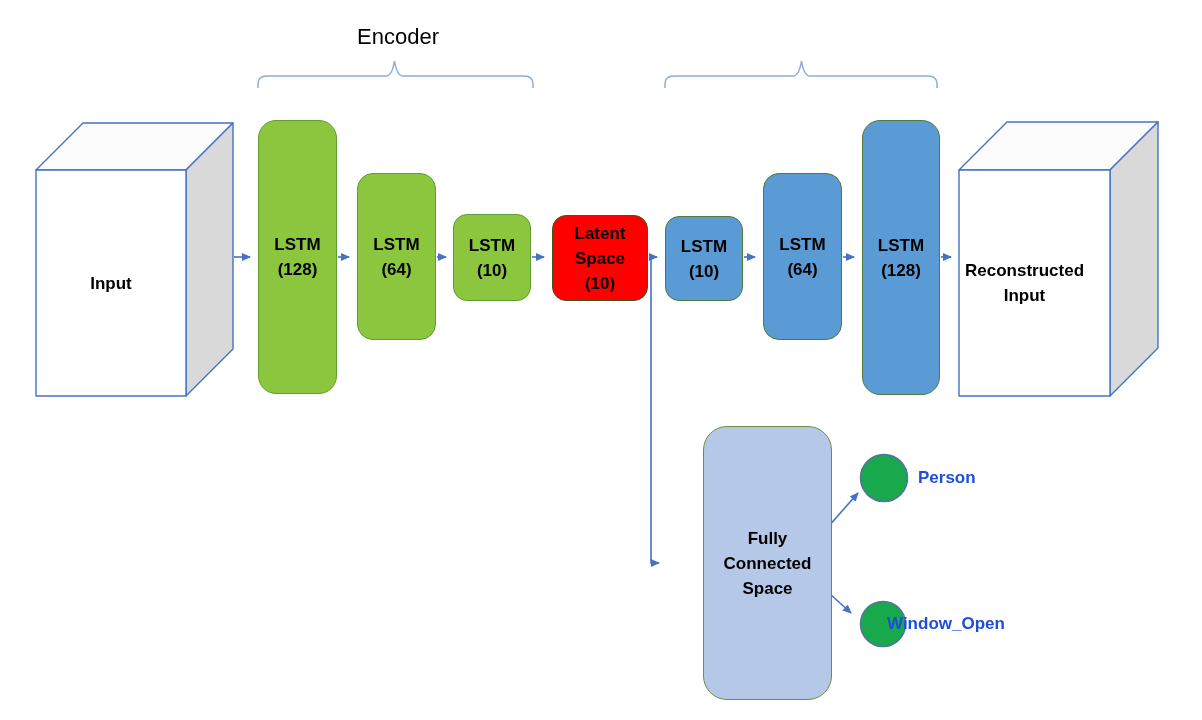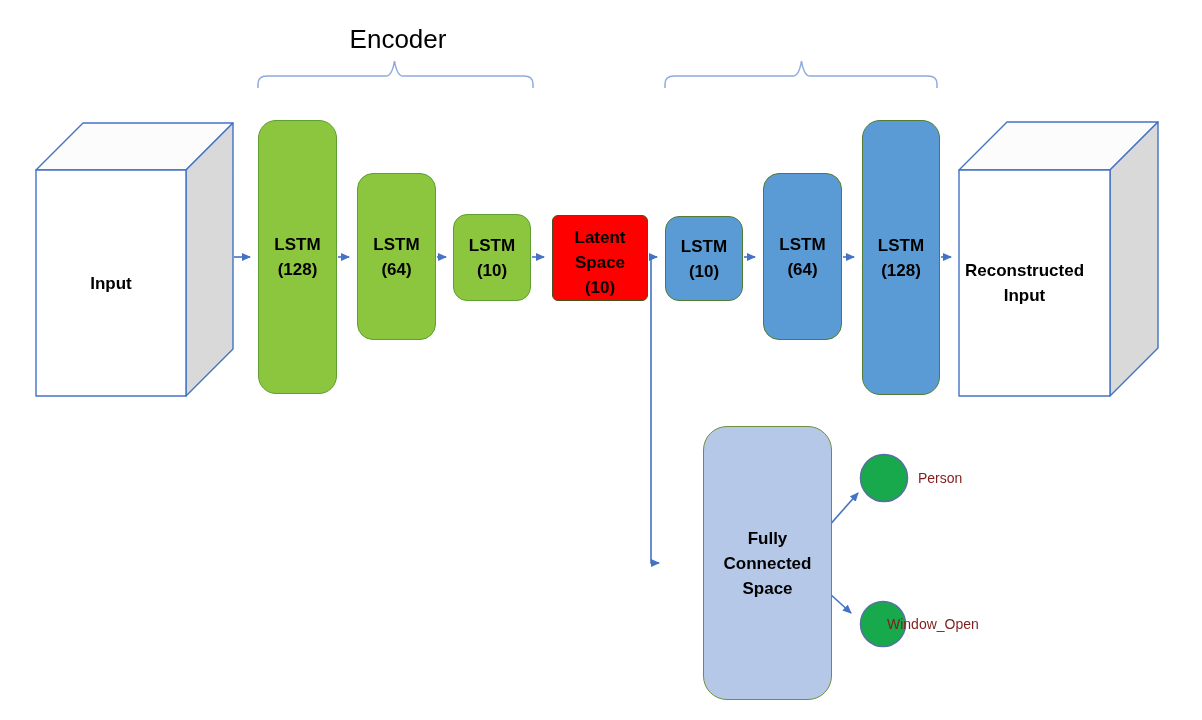--- a/index.html
+++ b/index.html
@@ -16,41 +16,41 @@
     display:flex;flex-direction:column;align-items:center;justify-content:center;
     font-weight:700;font-size:17px;line-height:25px;color:#000;text-align:center;
   }
   .block.green{background:var(--green-fill,#8CC63F);border:1.6px solid var(--green-border,#5E9E33);}
   .block.blue{background:var(--blue-fill,#5B9BD5);border:1.6px solid var(--blue-border,#507C35);}
   .block.red{background:var(--red-fill,#FF0000);border:1.6px solid var(--red-border,#49521F);}
   .block.fc{background:var(--fc-fill,#B6C8E8);border:1.6px solid var(--fc-border,#6E8F3F);}
   .enc-128{left:258px;top:120px;width:79px;height:274px;border-radius:18px;}
   .enc-64{left:357px;top:173px;width:79px;height:167px;border-radius:16px;}
   .enc-10{left:453px;top:214px;width:78px;height:87px;border-radius:14px;}
-  .latent{left:552px;top:215px;width:96px;height:86px;border-radius:6px;justify-content:flex-end;}
+  .latent{left:552px;top:215px;width:96px;height:86px;border-radius:14px;}
   .dec-10{left:665px;top:216px;width:78px;height:85px;border-radius:14px;}
   .dec-64{left:763px;top:173px;width:79px;height:167px;border-radius:16px;}
   .dec-128{left:862px;top:120px;width:78px;height:275px;border-radius:18px;}
   .fc-block{left:667px;top:426px;width:129px;height:274px;border-radius:24px;margin-left:36px;}
   .section-label{
     position:absolute;z-index:3;width:220px;text-align:center;
-    font-size:26px;font-weight:400;color:#000;
+    font-size:22px;font-weight:400;color:#000;
   }
   .enc-label{left:288px;top:24px;}
   .dec-label{left:693px;top:24px;}
   .cube-label{
     position:absolute;z-index:3;display:flex;flex-direction:column;
     align-items:center;justify-content:center;
     font-weight:700;font-size:17px;line-height:25px;color:#000;text-align:center;
   }
   .input-label{left:36px;top:170px;width:150px;height:226px;}
   .recon-label{left:959px;top:170px;width:131px;height:226px;}
   .out-label{
     position:absolute;z-index:3;height:22px;line-height:22px;
-    font-weight:400;font-size:14px;color:#7f1d1d;white-space:nowrap;
+    font-weight:700;font-size:17px;color:#1d4ed8;white-space:nowrap;
   }
   .person-label{left:918px;top:467px;}
   .window-label{left:887px;top:613px;}
 </style>
 </head>
 <body>
 
 <div class="canvas">
 
   <svg class="layer" width="1202" height="720" viewBox="0 0 1202 720">

